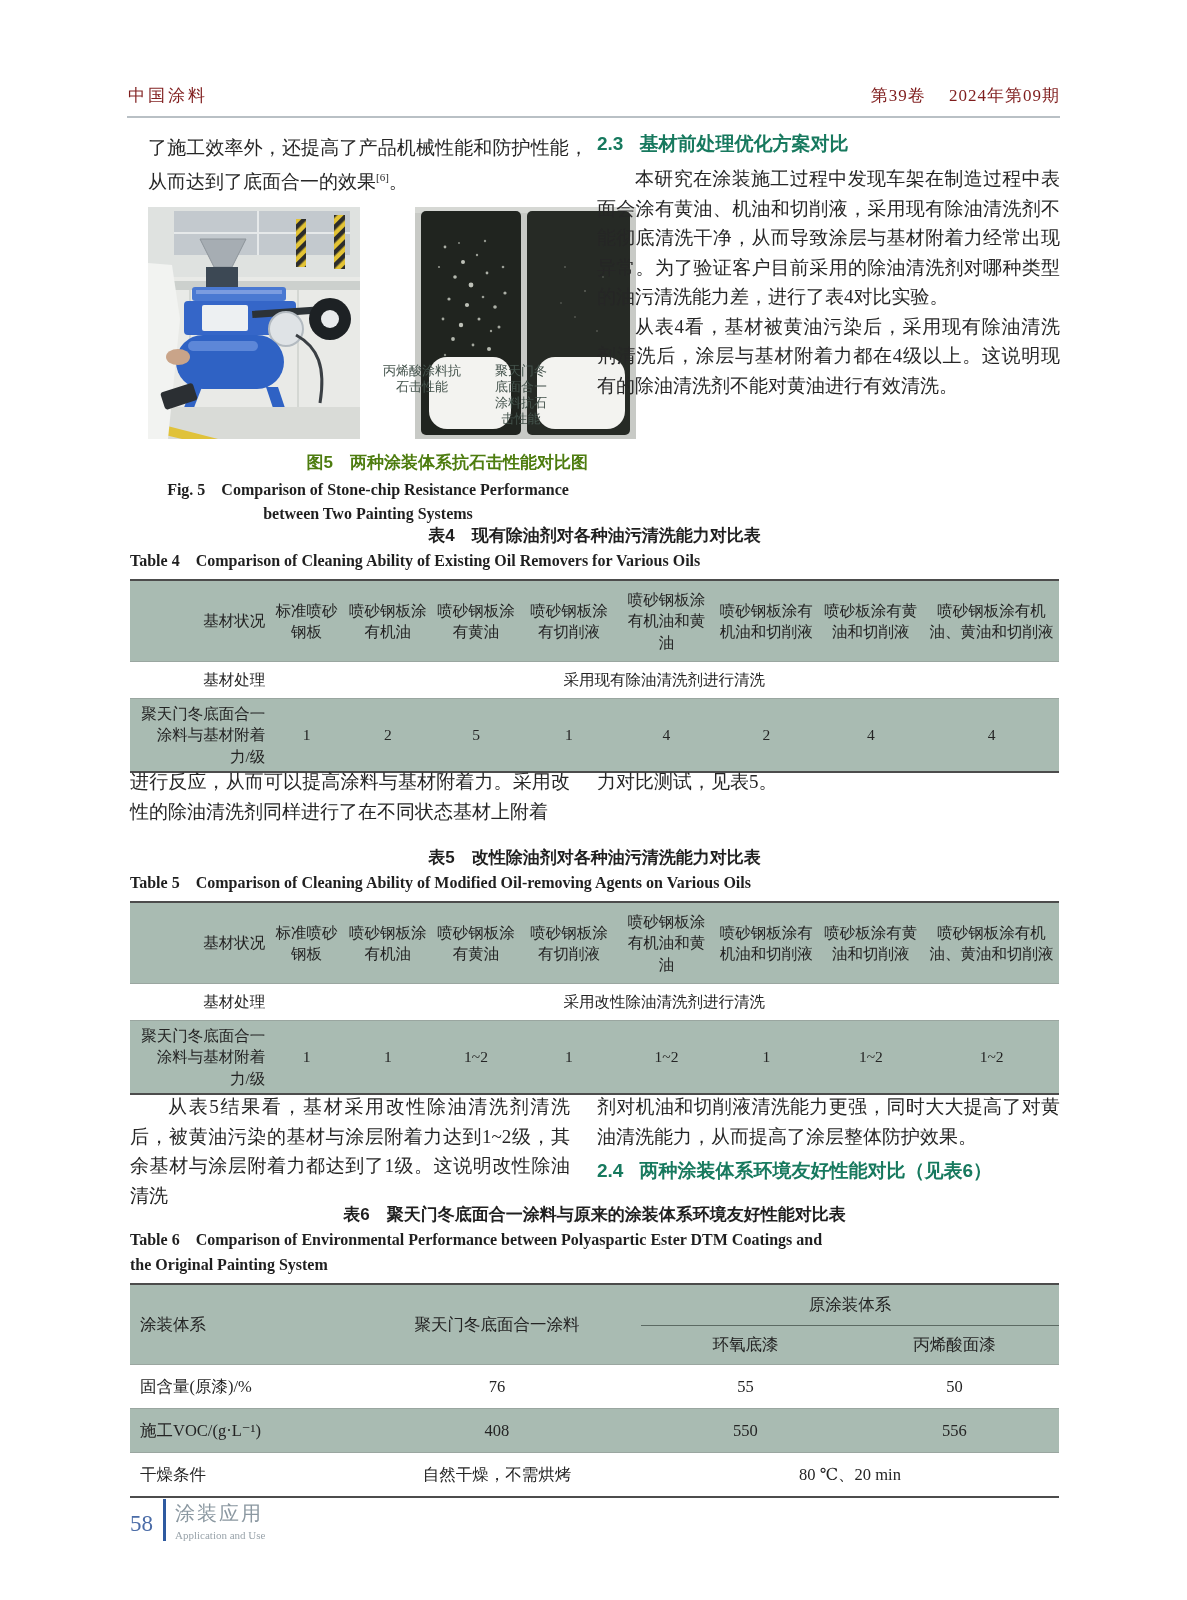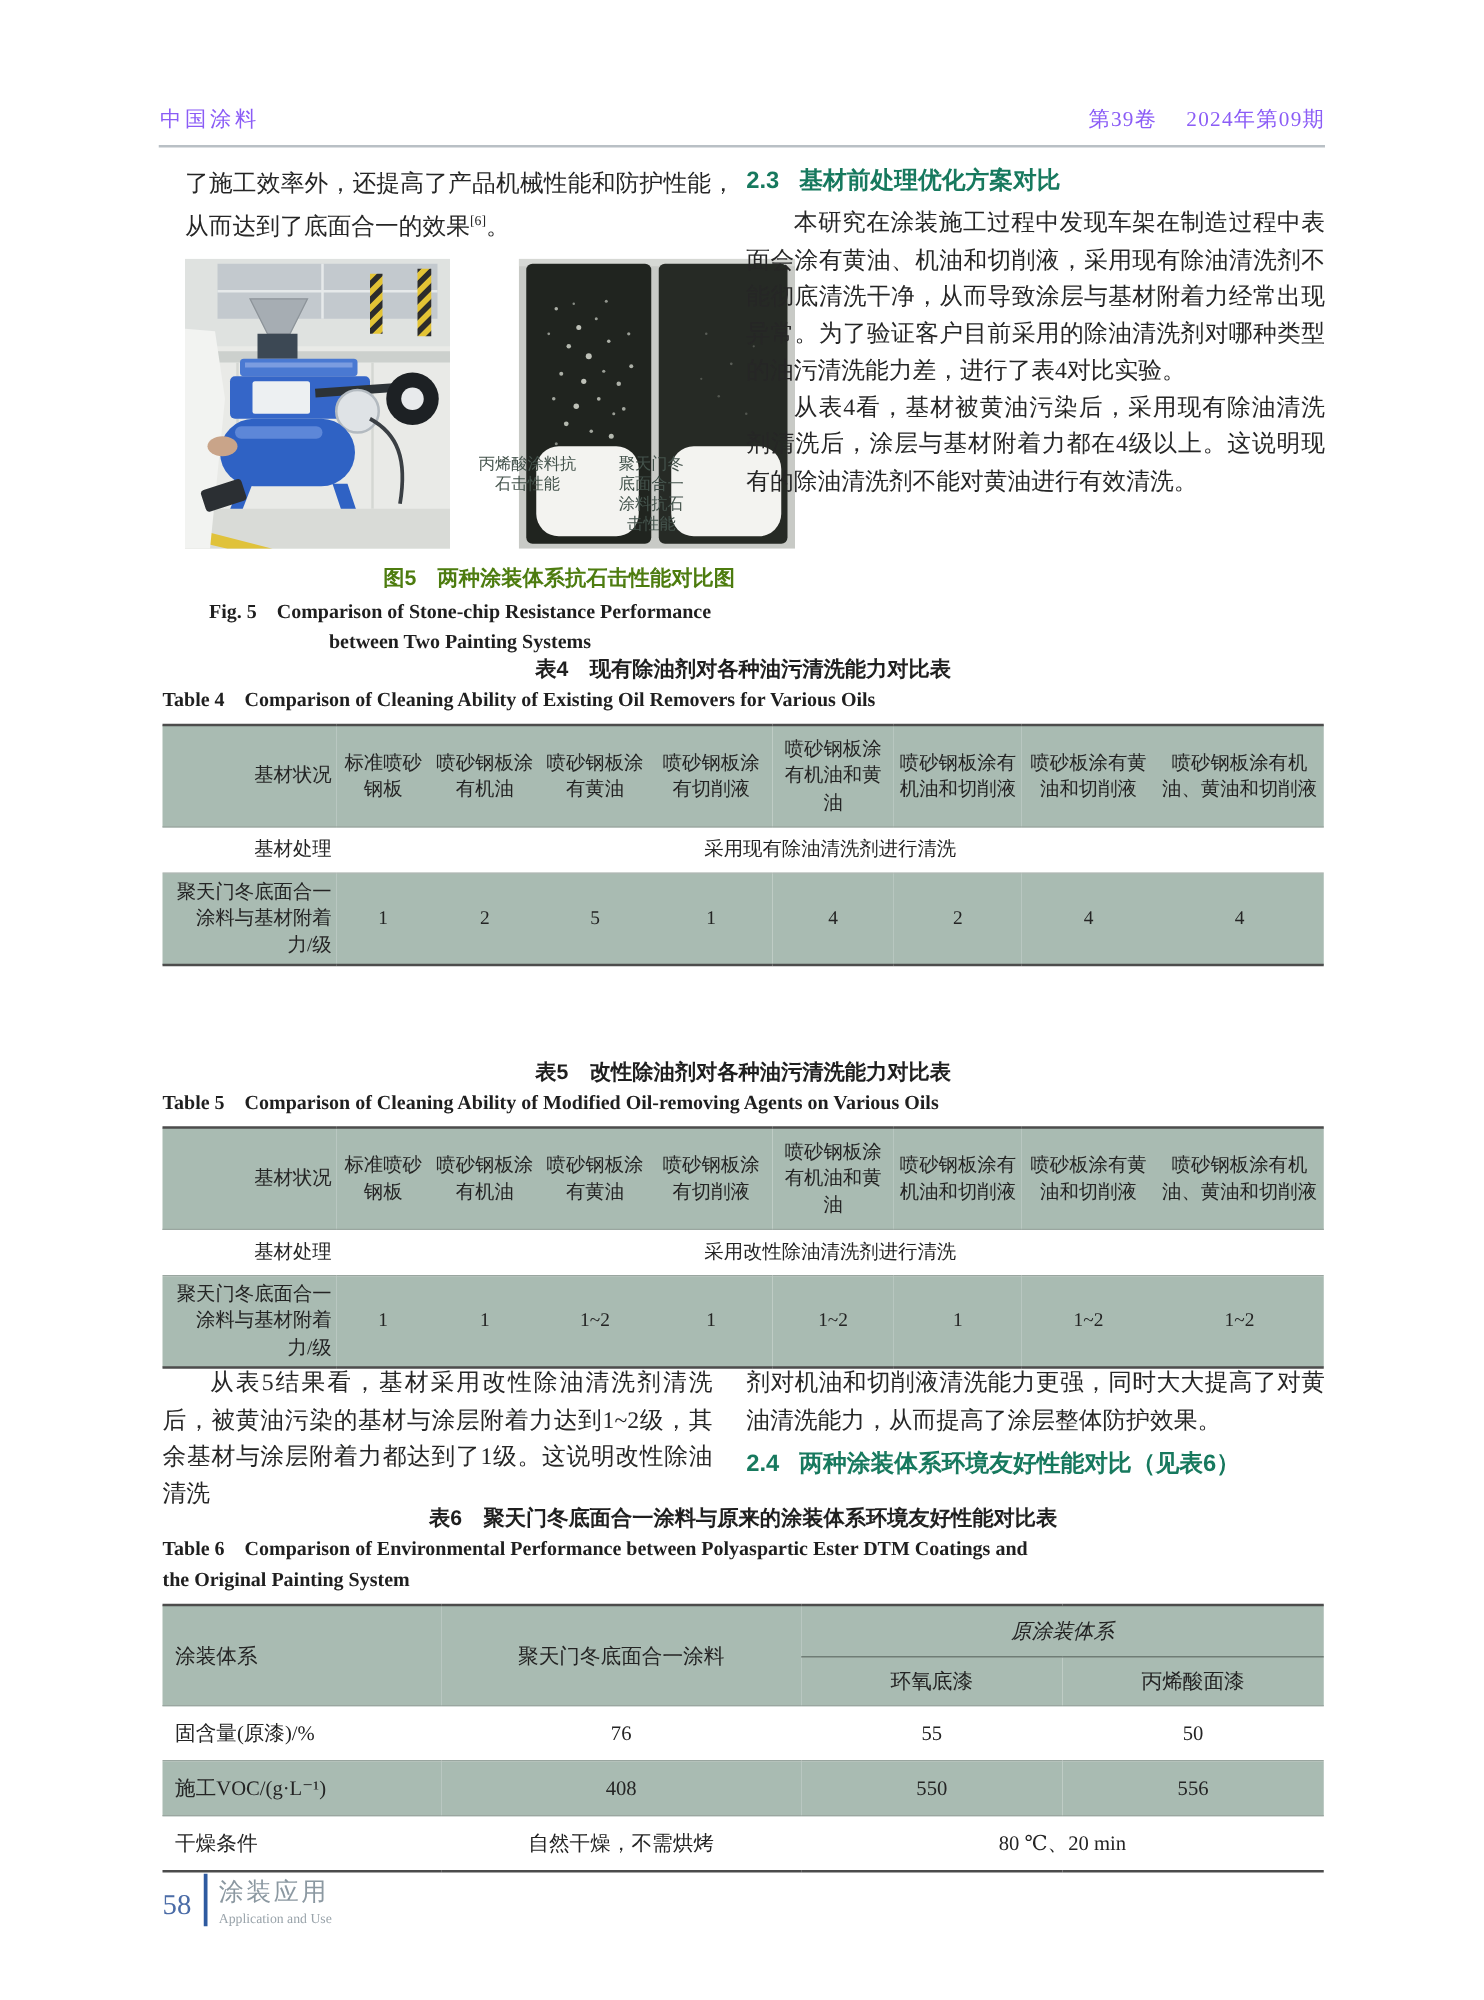--- a/index.html
+++ b/index.html
@@ -1,21 +1,21 @@
 <!DOCTYPE html>
 <html><head>
 <meta charset="utf-8">
 <style>
   html,body{margin:0;padding:0;background:#ffffff;}
   .page{position:relative;width:1187px;height:1600px;background:#ffffff;overflow:hidden;
         font-family:"Liberation Serif","DejaVu Serif",serif;color:#262626;}
 
   
   .hdr{position:absolute;left:128px;top:84px;width:932px;display:flex;justify-content:space-between;
-       font-size:17px;color:#8b5cf6;letter-spacing:3px;}
+       font-size:17px;color:#7f1d1d;letter-spacing:3px;}
   .hdr .right{letter-spacing:1px;}
   .hdr .right span{margin-left:18px;}
   .hdr-rule{position:absolute;left:127px;top:116px;width:933px;height:2px;background:#b9c0c5;}
 
   
   .body-par{font-size:19px;line-height:29.5px;text-align:justify;margin:0;}
   .indent{text-indent:2em;}
   .sec-head{font-family:"Liberation Sans","DejaVu Sans",sans-serif;font-weight:bold;
             font-size:19px;color:#17795e;margin:0 0 7px 0;}
   .sec-head .no{margin-right:16px;}
@@ -59,21 +59,21 @@
   .two-col .c1{width:440px;margin-right:27px;flex:none;}
   .two-col .c2{width:463px;flex:none;}
   .mid-text{top:767px;}
   .bot-text{top:1092px;}
 
   
   table.t6t{width:100%;border-collapse:collapse;table-layout:fixed;font-size:16.5px;color:#242424;
             border-top:2px solid #4c4c4c;border-bottom:2px solid #4c4c4c;}
   table.t6t td{vertical-align:middle;text-align:center;padding:2px 6px;line-height:1.4;}
   table.t6t td.lft{text-align:left;padding-left:10px;}
-  .t6-group{border-bottom:1px solid #5c6a63;font-style:italic;}
+  .t6-group{border-bottom:1px solid #5c6a63;}
   table.t6t tr.h1 td{height:36px;}
   table.t6t tr.h2 td{height:34px;}
   table.t6t tr.b td{height:39px;}
   table.t6t tr.b1{border-top:1px solid #9aa6a0;}
   table.t6t tr.b2{border-top:1px solid #9aa6a0;border-bottom:1px solid #9aa6a0;}
 
   
   .footer{position:absolute;left:130px;top:1499px;display:flex;align-items:center;}
   .footer .pg{font-size:23px;color:#4d6fa8;color:#4b6ca7;margin-right:10px;margin-top:8px;}
   .footer .bar{width:3px;height:42px;background:#2e5aa0;margin-right:9px;}
@@ -243,20 +243,24 @@
         <td>1</td>
         <td>4</td>
         <td>2</td>
         <td>4</td>
         <td>4</td>
       </tr>
     </tbody>
       </table>
   </div>
 
+  <div class="two-col mid-text">
+    <p class="body-par c1">进行反应，从而可以提高涂料与基材附着力。采用改性的除油清洗剂同样进行了在不同状态基材上附着</p>
+    <p class="body-par c2">力对比测试，见表5。</p>
+  </div>
 
   <div class="tblock t5">
     <div class="tbl-cap-cn">表5　改性除油剂对各种油污清洗能力对比表</div>
     <div class="tbl-cap-en">Table 5　Comparison of Cleaning Ability of Modified Oil-removing Agents on Various Oils</div>
     <table class="dt">
       <colgroup>
         <col style="width:15%">
           <col style="width:8%">
           <col style="width:9.5%">
           <col style="width:9.5%">

